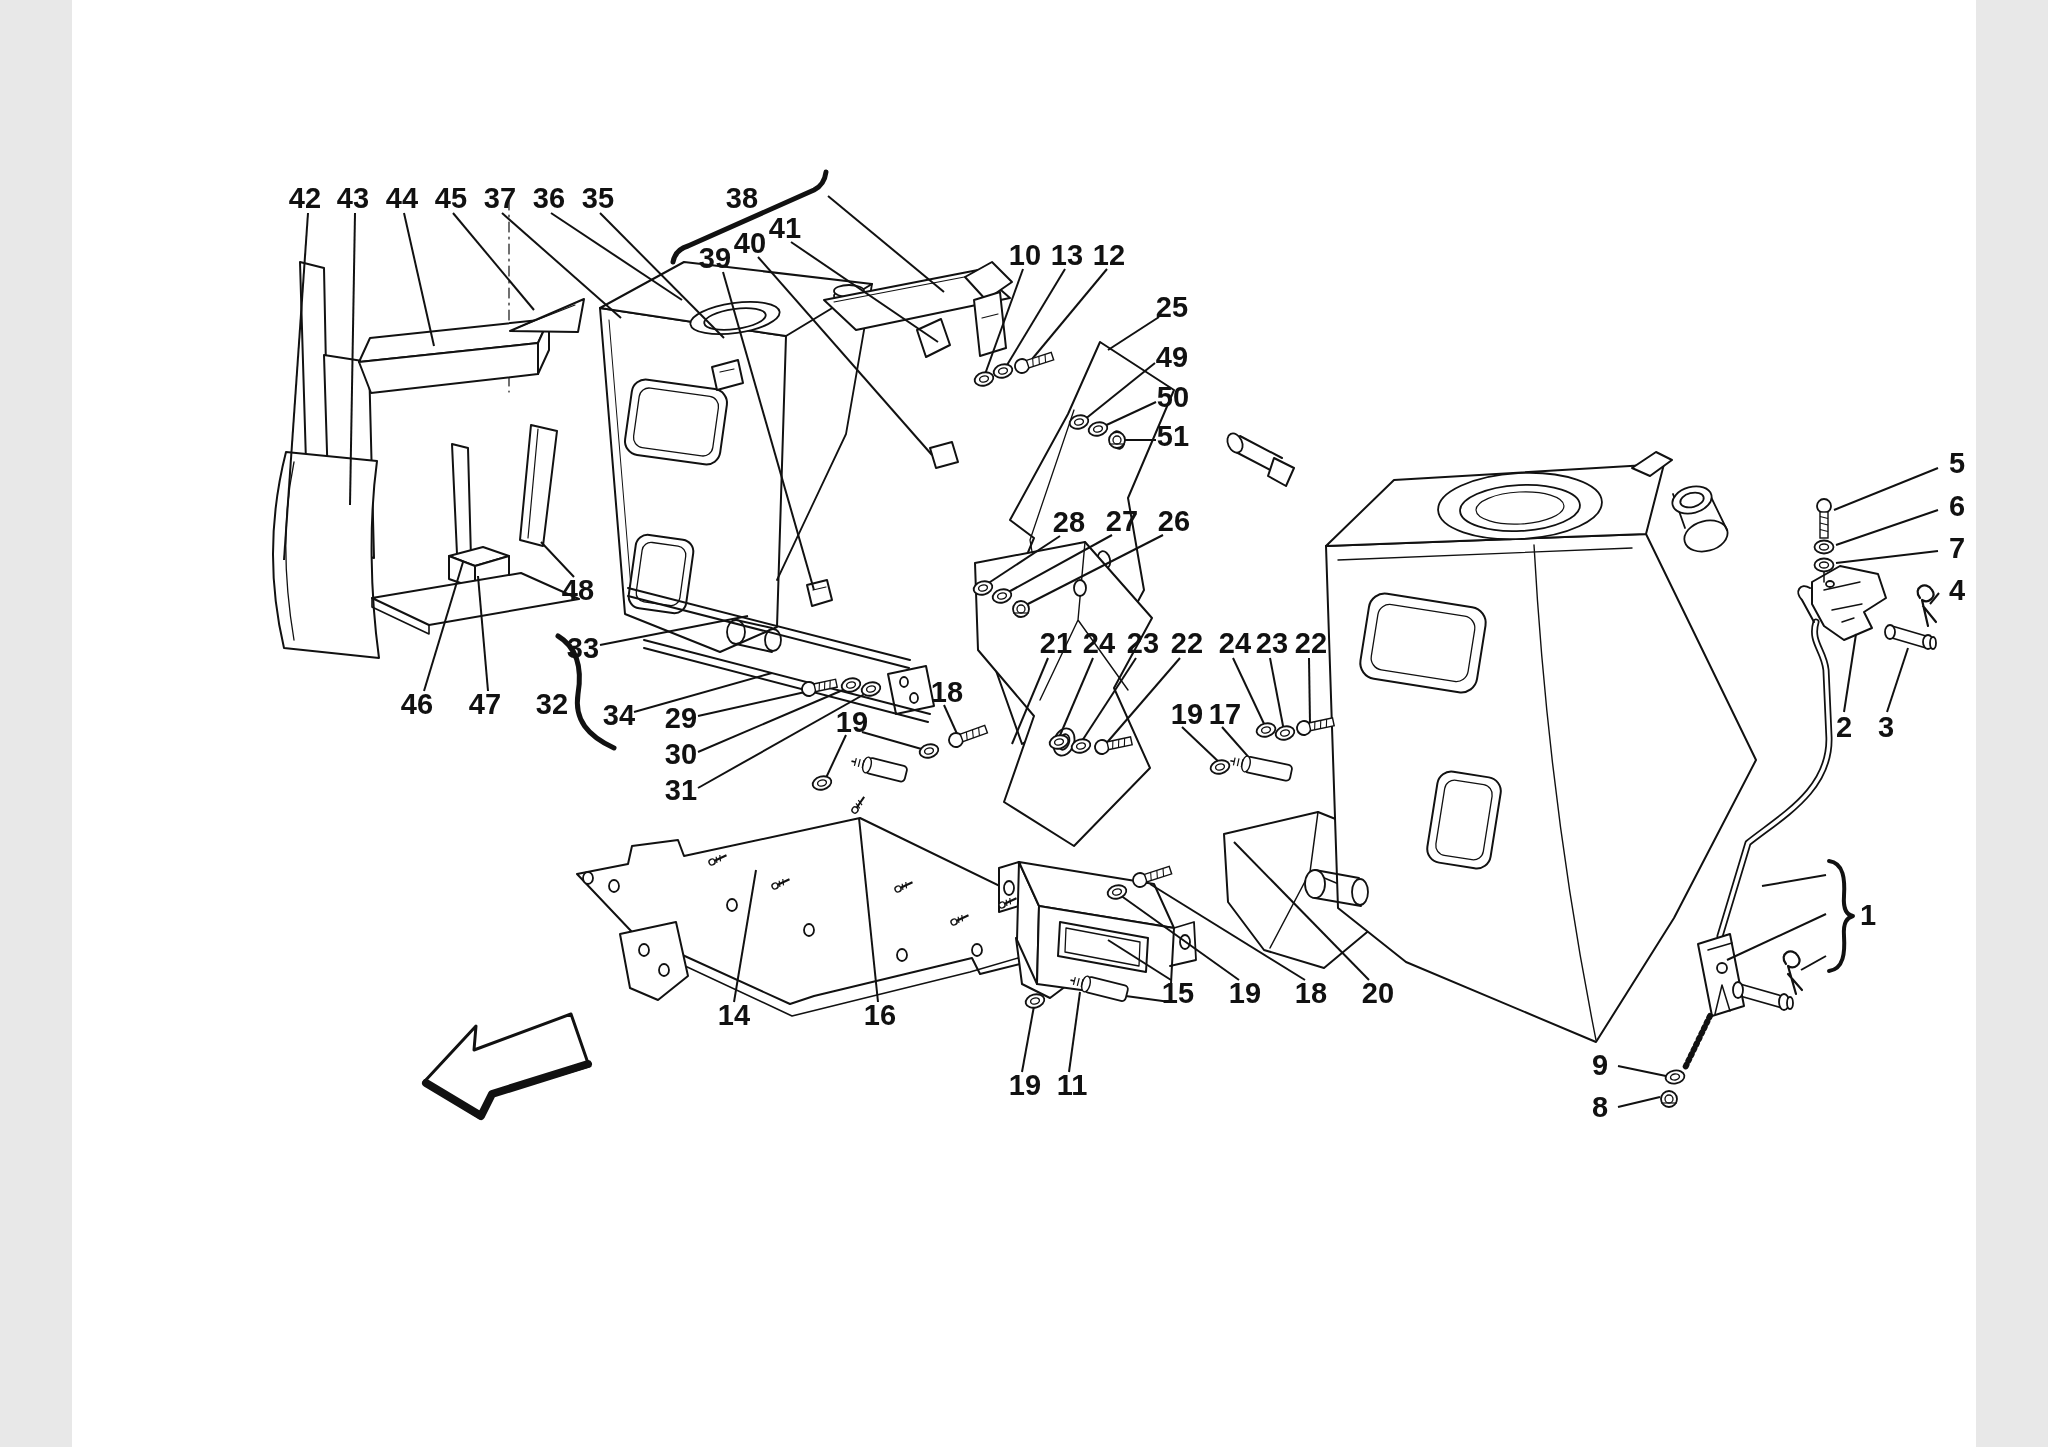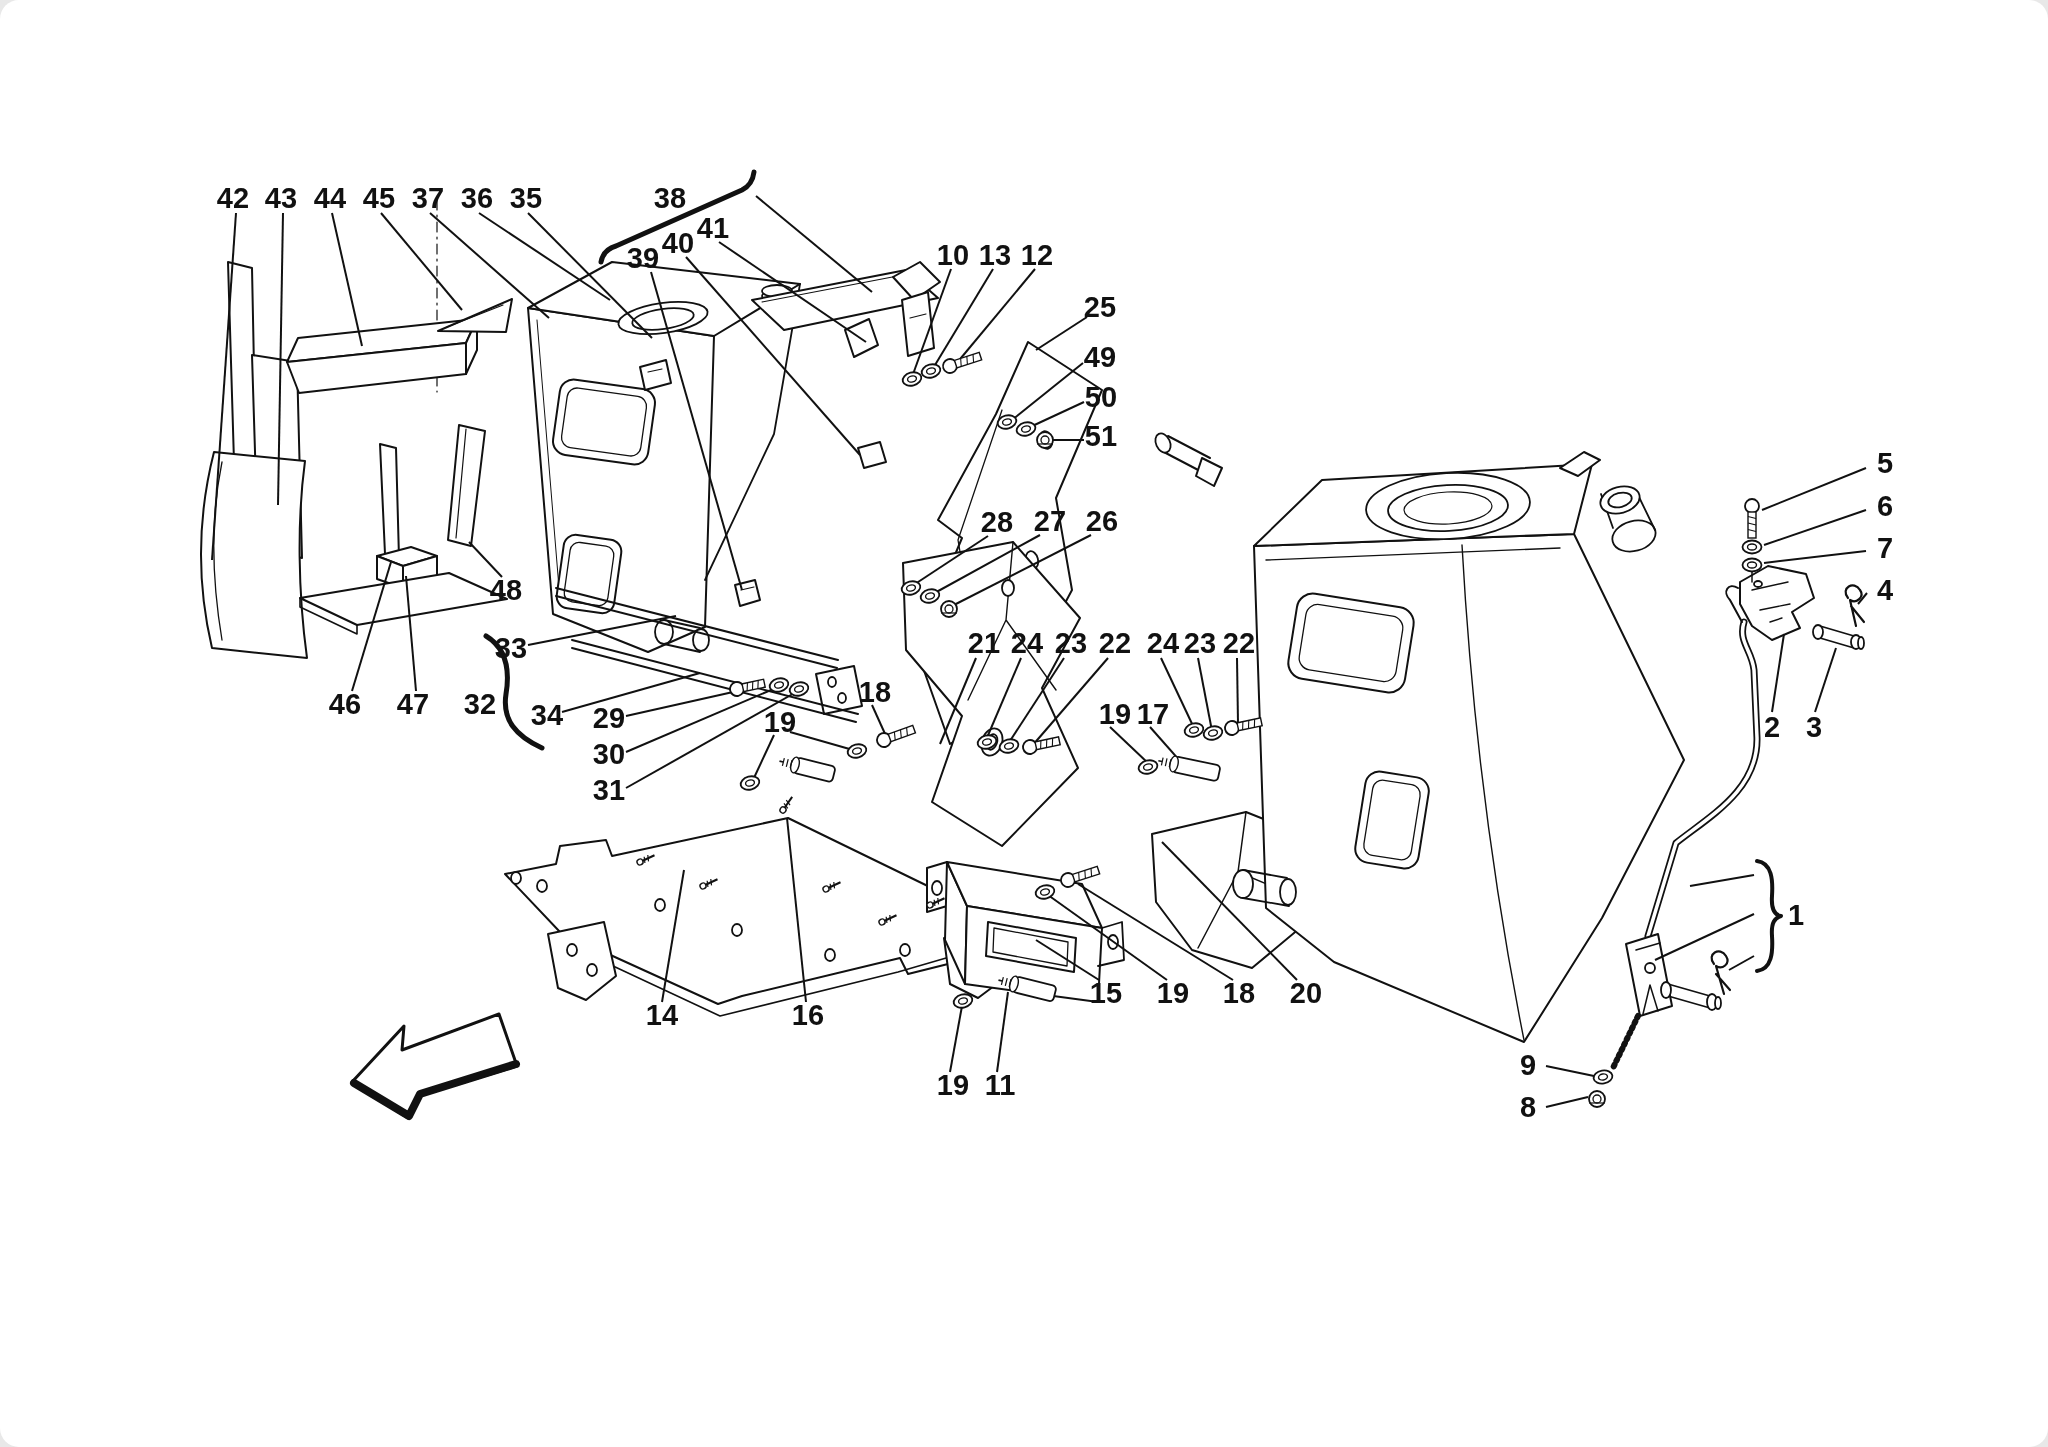--- a/index.html
+++ b/index.html
@@ -1,17 +1,17 @@
 <!DOCTYPE html>
 <html><head>
 <meta charset="utf-8">
 <style>
   html,body{margin:0;padding:0;background:#e8e8e8;}
-  .page{width:2048px;height:1447px;background:#ffffff;position:relative;margin:0 auto;
-        font-family:"Liberation Sans",sans-serif;border-radius:19px;}
+  .page{width:1904px;height:1447px;background:#ffffff;position:relative;margin:0 auto;
+        font-family:"Liberation Sans",sans-serif;}
   svg{display:block}
   .lbl{font-family:"Liberation Sans","DejaVu Sans",sans-serif;font-weight:bold;font-size:29px;fill:#111;}
 </style>
 </head>
 <body>
 
 <div class="page">
   <svg id="fig" viewBox="0 0 2048 1447" width="2048" height="1447">
       <path d="M228,262 L234,462 L256,468 L252,268 Z" fill="#fff" stroke="#111111" stroke-width="2" stroke-linejoin="round" stroke-linecap="round" stroke-dasharray="none"></path>
       <path d="M252,355 L258,548 L302,558 L297,362 Z" fill="#fff" stroke="#111111" stroke-width="2" stroke-linejoin="round" stroke-linecap="round" stroke-dasharray="none"></path>

